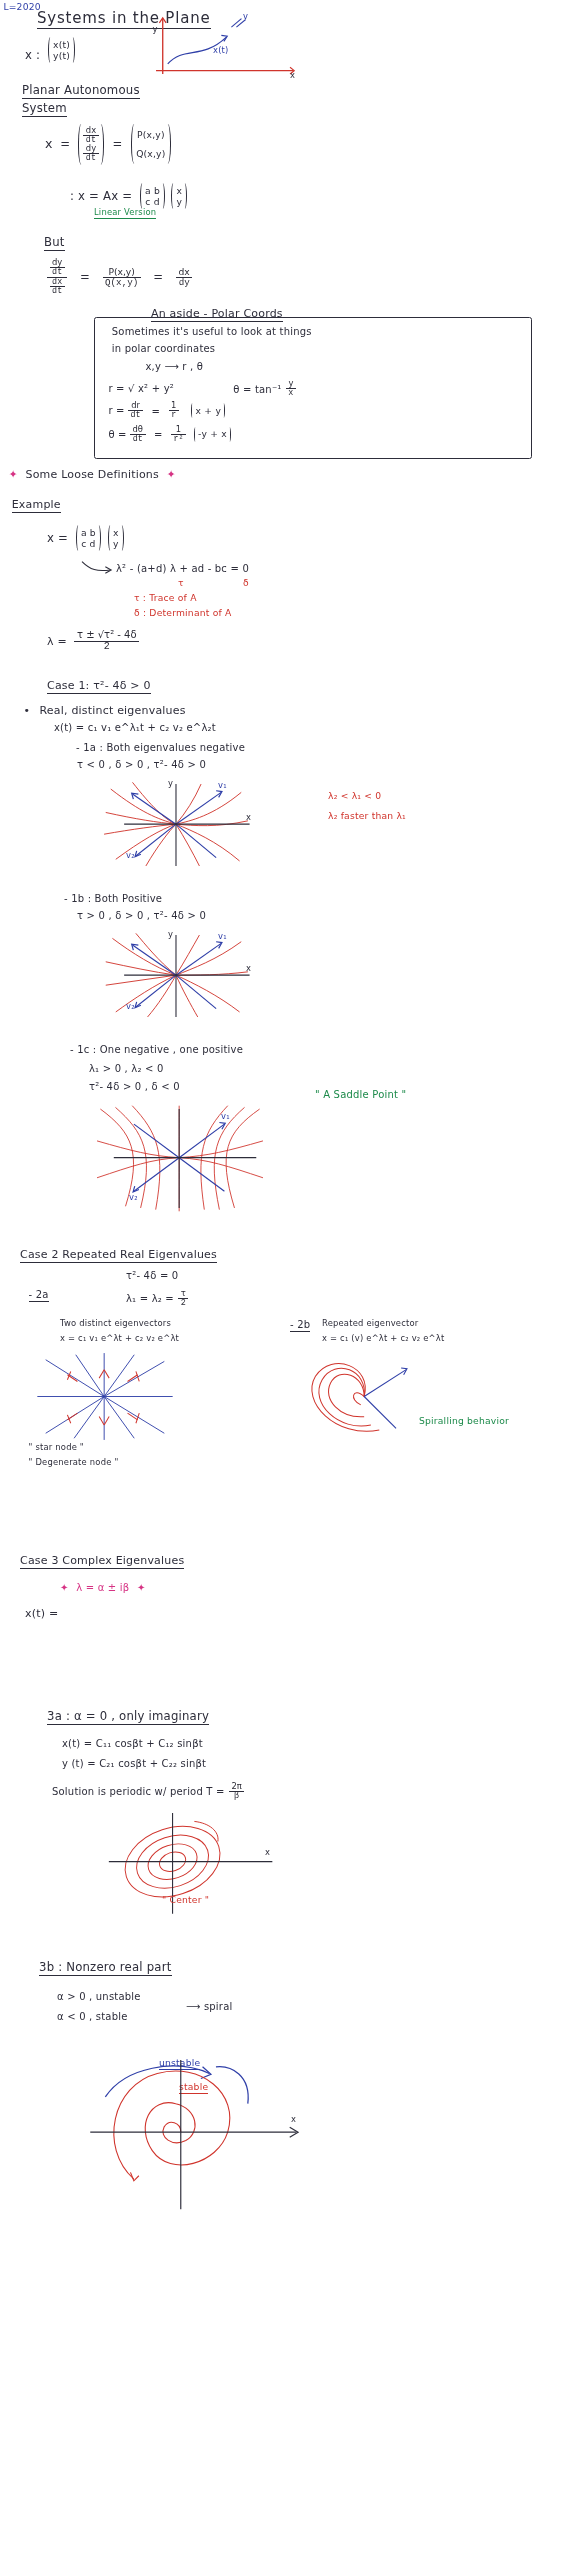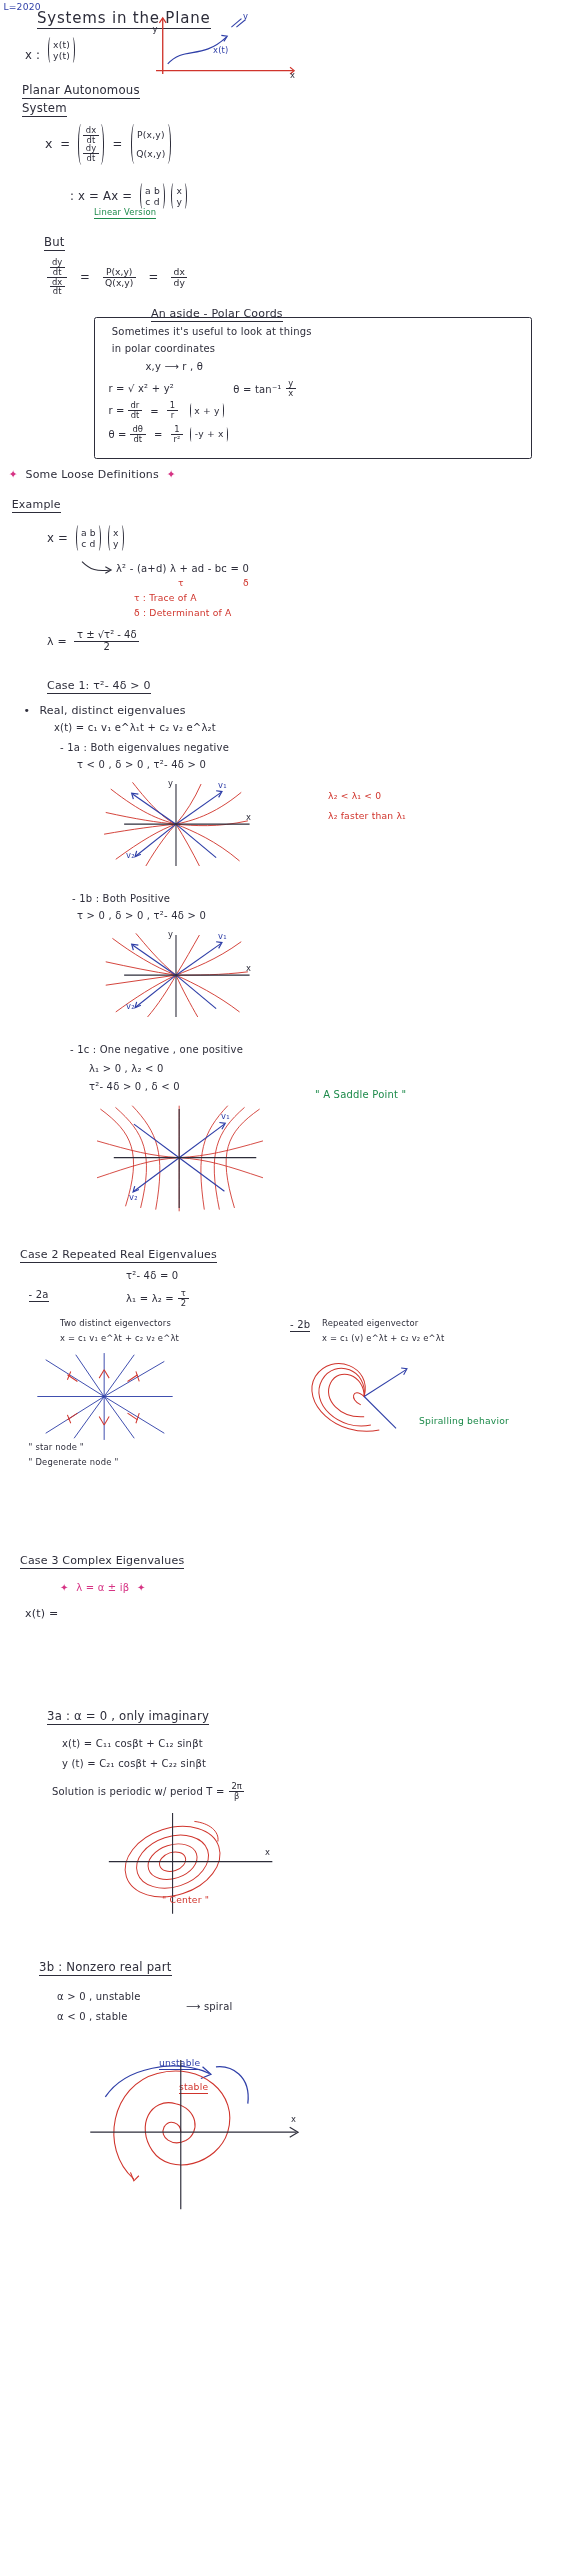--- a/index.html
+++ b/index.html
@@ -48,21 +48,21 @@
     border-right:1.3px solid #2d2d3a;
     padding:1.7px 4.2px;
     line-height:1.25;
     text-align:center;
     border-radius:3.4px/18.4px;
   }
   .mat .row{display:block;white-space:nowrap;}
 
   .frac{display:inline-block;text-align:center;vertical-align:middle;line-height:1.05;}
   .frac .num{display:block;padding:0 2.5px;}
-  .frac .den{display:block;border-top:1.1px solid #2d2d3a;padding:0 2.5px;}
+  .frac .den{display:block;border-top:1.1px solid #2d2d3a;padding:0 2.5px;font-family:Liberation Mono, monospace;}
 
   .boxed{
     border:1.3px solid #2d2d3a;
     border-radius:2.5px;
     padding:6.7px 8.4px;
   }
 
   svg{display:block;overflow:visible;}
 </style>
 </head>
@@ -234,21 +234,21 @@
   </div>
 
   <div class="abs hw t13 ul" style="left:47px;top:680px;">Case 1:  τ²- 4δ &gt; 0</div>
 
   <div class="abs" style="left:23.5px;top:702px;">
     <span class="hw t13">•</span>
     <span class="hw t13" style="margin-left:5px;">Real, distinct eigenvalues</span>
   </div>
   <div class="abs hw t12" style="left:54px;top:722px;">x(t) = c₁ v₁ e^λ₁t  + c₂ v₂ e^λ₂t</div>
 
-  <div class="abs hw t12" style="left:60px;top:742px;">- 1a :  Both eigenvalues   negative</div>
+  <div class="abs hw t12" style="left:76px;top:742px;">- 1a :  Both eigenvalues   negative</div>
   <div class="abs hw t12" style="left:77px;top:759px;">τ &lt; 0 ,  δ &gt; 0  ,  τ²- 4δ &gt; 0</div>
 
   <div class="abs" style="left:99px;top:779px;">
     <svg width="159" height="92" viewBox="0 0 190 110">
       <g stroke="#d0342c" stroke-width="1.1" fill="none">
         <path d="M14 12 C50 40, 70 48, 92 54"></path>
         <path d="M40 4 C62 32, 78 48, 92 54"></path>
         <path d="M8 40 C44 48, 70 52, 92 54"></path>
         <path d="M6 66 C40 60, 70 56, 92 54"></path>
         <path d="M20 96 C50 74, 74 60, 92 54"></path>
@@ -275,21 +275,21 @@
     </svg>
     <div class="abs hw t10 ink-blue" style="left:119px;top:1.7px;">v₁</div>
     <div class="abs hw t10 ink-blue" style="left:27px;top:72px;">v₂</div>
     <div class="abs hw t10" style="left:147px;top:34px;">x</div>
     <div class="abs hw t10" style="left:69px;top:0px;">y</div>
   </div>
 
   <div class="abs hw t11 ink-red" style="left:328px;top:791px;">λ₂ &lt; λ₁ &lt; 0</div>
   <div class="abs hw t11 ink-red" style="left:328px;top:811px;">λ₂ faster than λ₁</div>
 
-  <div class="abs hw t12" style="left:72px;top:893px;">- 1b :  Both  Positive</div>
+  <div class="abs hw t12" style="left:64px;top:893px;">- 1b :  Both  Positive</div>
   <div class="abs hw t12" style="left:77px;top:910px;">τ &gt; 0 ,  δ &gt; 0  ,  τ²- 4δ &gt; 0</div>
 
   <div class="abs" style="left:99px;top:930px;">
     <svg width="159" height="92" viewBox="0 0 190 110">
       <g stroke="#d0342c" stroke-width="1.1" fill="none">
         <path d="M92 54 C66 44, 40 28, 16 10"></path>
         <path d="M92 54 C70 36, 56 18, 44 4"></path>
         <path d="M92 54 C64 50, 36 44, 8 38"></path>
         <path d="M92 54 C64 58, 36 62, 8 66"></path>
         <path d="M92 54 C66 66, 42 82, 20 98"></path>

